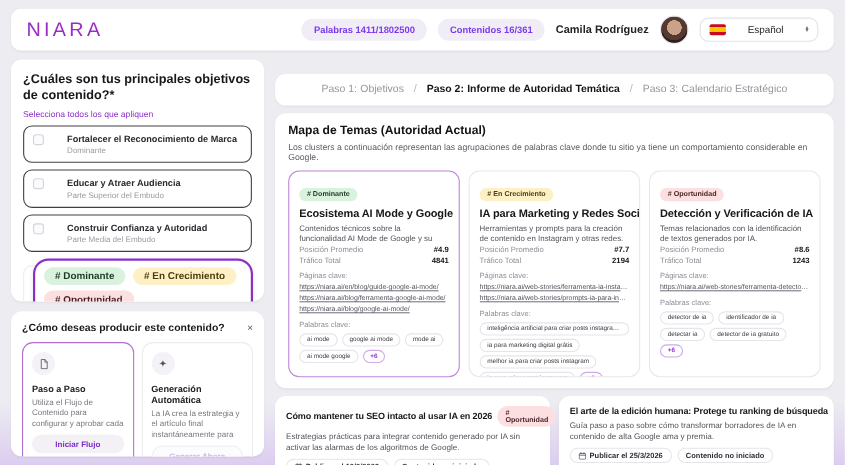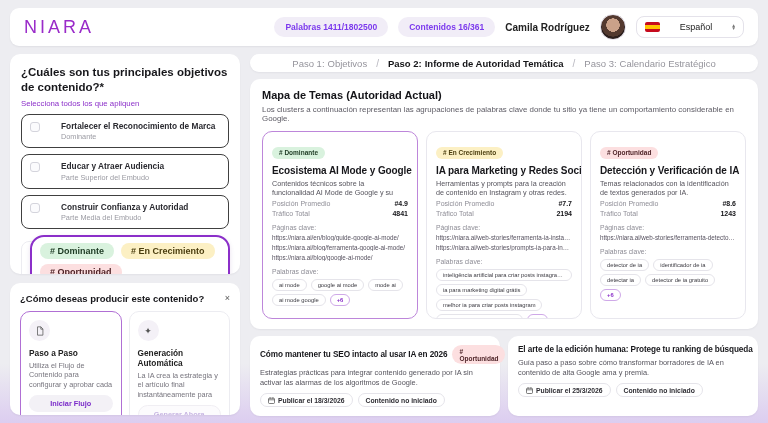--- a/index.html
+++ b/index.html
@@ -79,21 +79,21 @@
   .prod-card-title { font-size:8.3px; font-weight:bold; margin-top:7px; color:#222; }
   .prod-card-desc { font-size:7.3px; color:#77757e; line-height:1.3; margin-top:3px; height:29px; overflow:hidden; }
   .prod-btn {
     width:100%; margin-top:5px; border:none; border-radius:999px; background:#f3f1f6;
     color:#7a2bc9; font-weight:bold; font-size:7.3px; padding:4px 0; cursor:pointer;
     font-family:"Liberation Sans", sans-serif;
   }
   .prod-btn.ghost { background:#fcfbfd; border:1px solid #f0eef3; color:#c7b5e2; }
 
   
-  .steps-bar { height:18px; display:flex; align-items:center; justify-content:center; gap:9px; flex:none; }
+  .steps-bar { height:29px; display:flex; align-items:center; justify-content:center; gap:9px; flex:none;margin-top:13px; }
   .step { font-size:9.5px; color:#95949c; white-space:nowrap; cursor:pointer; }
   .step .s-prefix { margin-right:3px; }
   .step.active { color:#141417; font-weight:bold; }
   .step-sep { color:#b9b8c0; font-size:10px; }
 
   
   .map-panel { padding:10px 12px; flex:none; }
   .map-title { font-size:11px; font-weight:bold; color:#141418; }
   .map-desc { font-size:7.9px; color:#5d5b64; margin-top:4px; }
   .cluster-row { display:flex; gap:8px; margin-top:8px; }

